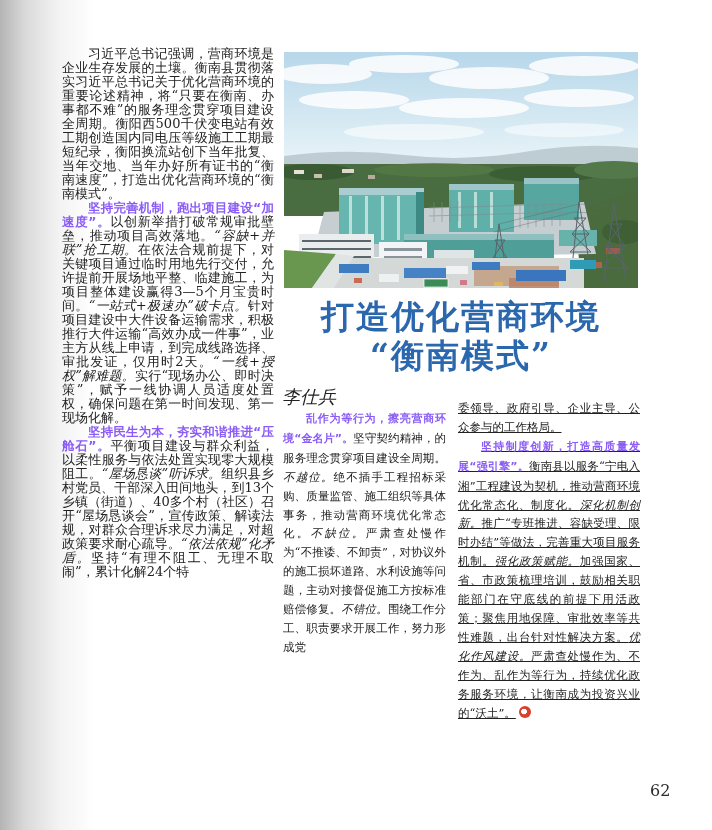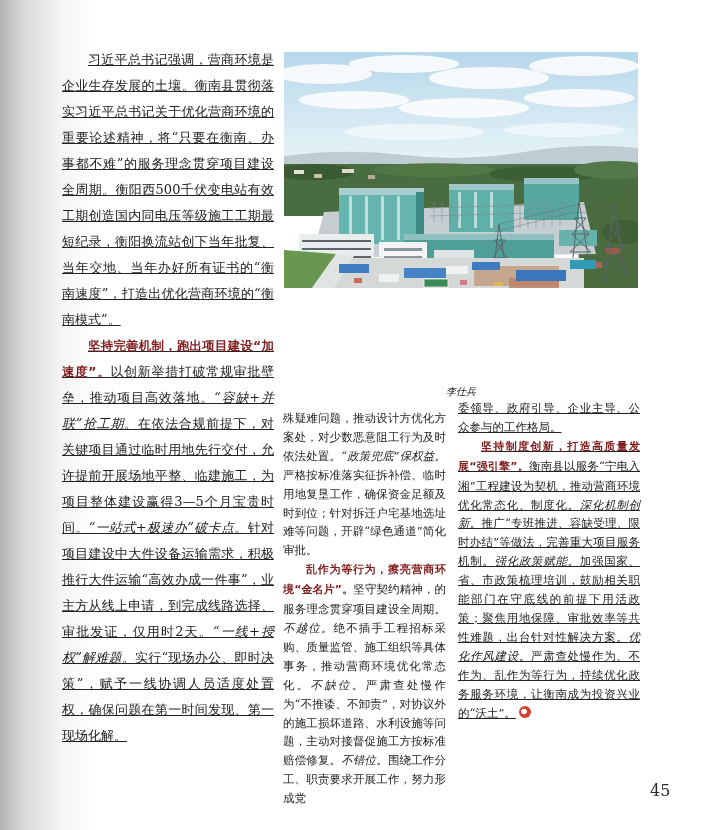--- a/index.html
+++ b/index.html
@@ -9,41 +9,41 @@
   }
   .edge-shadow{
     position:absolute;left:0;top:0;width:95px;height:830px;
     background:linear-gradient(to right,#b4b4b4 0,#d9d9d9 26%,#f3f3f3 62%,#ffffff 100%);
   }
   
   .col{
     position:absolute;color:#222;text-align:justify;
     font-family:"DejaVu Serif","Liberation Serif",serif;
   }
-  .col-left{left:62px;top:47px;width:212px;font-size:13px;line-height:26px;text-decoration:underline;}
+  .col-left{left:62px;top:47px;width:212px;font-size:13px;line-height:14px;}
   .col-mid{left:283px;top:409px;width:163px;font-size:11.5px;line-height:18.9px;}
   .col-right{left:458px;top:399px;width:182px;font-size:11.5px;line-height:18.9px;text-decoration:underline;}
   .para{margin:0;}
   .para.indent{text-indent:2em;}
-  .run-b{font-weight:bold;color:#7f1d1d;font-family:"DejaVu Sans","Liberation Sans",sans-serif;font-size:0.96em;}
+  .run-b{font-weight:bold;color:#8b5cf6;font-family:"DejaVu Sans","Liberation Sans",sans-serif;font-size:0.96em;}
   .run-i{font-style:italic;color:#1c1c1c;}
   .run-endmark{
     display:inline-block;width:12px;height:12px;border-radius:50%;
     background:radial-gradient(circle at 42% 46%,#ffffff 0 2.6px,#d8402b 3.1px);
     vertical-align:-1.5px;margin-left:3px;
   }
   
   .title-block{
     position:absolute;left:282px;top:297px;width:358px;text-align:center;
     color:#2a67ad;font-weight:bold;font-size:33px;line-height:39px;
     letter-spacing:2px;font-family:"DejaVu Serif","Liberation Serif",serif;
   }
   .author{
-    position:absolute;left:282px;top:385px;width:358px;text-align:center;
-    font-size:10px;color:#222;font-style:italic;
+    position:absolute;left:282px;top:385px;width:358px;text-align:left;
+    font-size:18px;color:#222;font-style:italic;
   }
   .page-number{
     position:absolute;left:650px;top:781px;width:40px;
     font-size:16px;color:#2b2b2b;font-family:"DejaVu Serif","Liberation Serif",serif;
   }
   .photo{
     position:absolute;left:284px;top:52px;width:354px;height:236px;
   }
 </style>
 </head>
@@ -164,29 +164,33 @@
       <rect x="286" y="208" width="26" height="9" fill="#2f9bb5"></rect>
       <rect x="95" y="222" width="20" height="8" fill="#eef1f2"></rect>
       <rect x="162" y="214" width="22" height="8" fill="#f0f2f3"></rect>
       <rect x="140" y="227" width="24" height="8" fill="#3c8a57" stroke="#ffffff" stroke-width="0.7"></rect>
       <rect x="70" y="226" width="8" height="5" fill="#c96a55"></rect>
       <rect x="176" y="228" width="7" height="5" fill="#d07a8a"></rect>
       <rect x="210" y="230" width="9" height="4" fill="#e0b65f"></rect>
     </g>
   </svg>
 
+  <div class="title-block">
+    <div>打造优化营商环境</div>
+    <div>“衡南模式”</div>
+  </div>
   <div class="author">李仕兵</div>
 
   <div class="col col-left">
       <p class="para indent"><span>习近平总书记强调，营商环境是企业生存发展的土壤。衡南县贯彻落实习近平总书记关于优化营商环境的重要论述精神，将“只要在衡南、办事都不难”的服务理念贯穿项目建设全周期。衡阳西500千伏变电站有效工期创造国内同电压等级施工工期最短纪录，衡阳换流站创下当年批复、当年交地、当年办好所有证书的“衡南速度”，打造出优化营商环境的“衡南模式”。</span></p>
       <p class="para indent"><span class="run-b">坚持完善机制，跑出项目建设“加速度”。</span><span>以创新举措打破常规审批壁垒，推动项目高效落地。</span><span class="run-i">“容缺+并联”抢工期。</span><span>在依法合规前提下，对关键项目通过临时用地先行交付，允许提前开展场地平整、临建施工，为项目整体建设赢得3—5个月宝贵时间。</span><span class="run-i">“一站式+极速办”破卡点。</span><span>针对项目建设中大件设备运输需求，积极推行大件运输“高效办成一件事”，业主方从线上申请，到完成线路选择、审批发证，仅用时2天。</span><span class="run-i">“一线+授权”解难题。</span><span>实行“现场办公、即时决策”，赋予一线协调人员适度处置权，确保问题在第一时间发现、第一现场化解。</span></p>
+      <p class="para indent"><span class="run-b">坚持民生为本，夯实和谐推进“压舱石”。</span><span>平衡项目建设与群众利益，以柔性服务与依法处置实现零大规模阻工。</span><span class="run-i">“屋场恳谈”听诉求。</span><span>组织县乡村党员、干部深入田间地头，到13个乡镇（街道）、40多个村（社区）召开“屋场恳谈会”，宣传政策、解读法规，对群众合理诉求尽力满足，对超政策要求耐心疏导。</span><span class="run-i">“依法依规”化矛盾。</span><span>坚持“有理不阻工、无理不取闹”，累计化解24个特</span></p>
     </div>
   <div class="col col-mid">
-      <p class="para"><span>殊疑难问题，推动设计方优化方案处，对少数恶意阻工行为及时依法处置。</span><span class="run-i">“政策兜底”保权益。</span><span>严格按标准落实征拆补偿、临时用地复垦工作，确保资金足额及时到位；针对拆迁户宅基地选址难等问题，开辟“绿色通道”简化审批。</span></p>
       <p class="para indent"><span class="run-b">乱作为等行为，擦亮营商环境“金名片”。</span><span>坚守契约精神，的服务理念贯穿项目建设全周期。</span><span class="run-i">不越位。</span><span>绝不插手工程招标采购、质量监管、施工组织等具体事务，推动营商环境优化常态化。</span><span class="run-i">不缺位。</span><span>严肃查处慢作为“不推诿、不卸责”，对协议外的施工损坏道路、水利设施等问题，主动对接督促施工方按标准赔偿修复。</span><span class="run-i">不错位。</span><span>围绕工作分工、职责要求开展工作，努力形成党</span></p>
     </div>
   <div class="col col-right">
       <p class="para"><span>委领导、政府引导、企业主导、公众参与的工作格局。</span></p>
       <p class="para indent"><span class="run-b">坚持制度创新，打造高质量发展“强引擎”。</span><span>衡南县以服务“宁电入湘”工程建设为契机，推动营商环境优化常态化、制度化。</span><span class="run-i">深化机制创新。</span><span>推广“专班推进、容缺受理、限时办结”等做法，完善重大项目服务机制。</span><span class="run-i">强化政策赋能。</span><span>加强国家、省、市政策梳理培训，鼓励相关职能部门在守底线的前提下用活政策；聚焦用地保障、审批效率等共性难题，出台针对性解决方案。</span><span class="run-i">优化作风建设。</span><span>严肃查处慢作为、不作为、乱作为等行为，持续优化政务服务环境，让衡南成为投资兴业的“沃土”。</span><span class="run-endmark"></span></p>
     </div>
 
-  <div class="page-number">45</div>
+  <div class="page-number">62</div>
 </div>
 
 </body></html>

